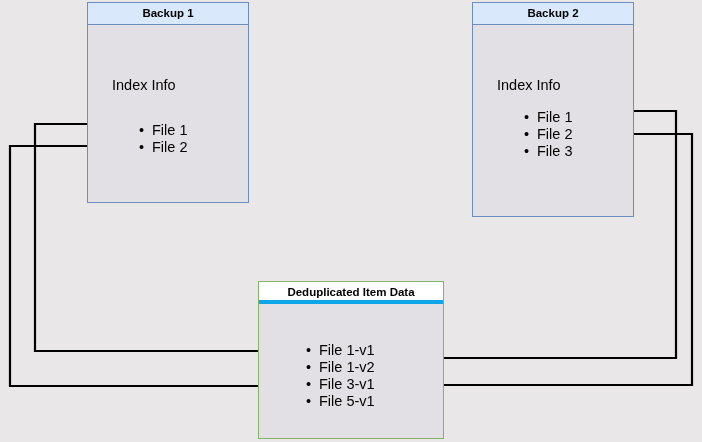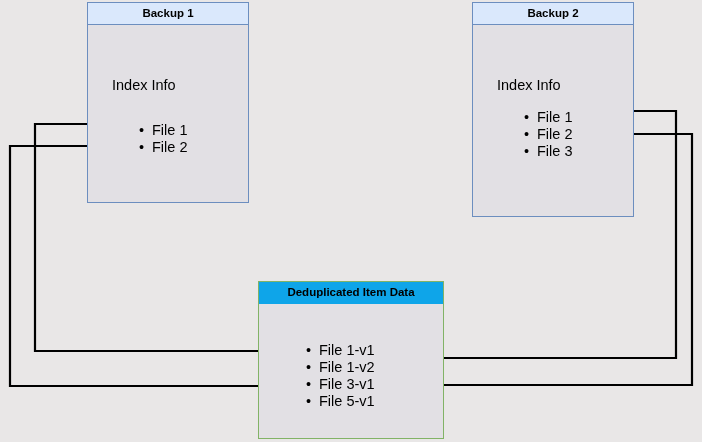--- a/index.html
+++ b/index.html
@@ -42,22 +42,22 @@
     height: 22px;
     line-height: 21px;
     text-align: center;
     font-size: 11.5px;
     font-weight: bold;
     color: #000000;
     background: #dae8fc;
     border-bottom: 1px solid #6c8ebf;
   }
   .box.green .box-title {
-    background: #0ea5e9;
-    border-bottom: 6px solid #0ea5e9;
+    background: #ffffff;
+    border-bottom: 4px solid #0ea5e9;
   }
   .box-body {
     position: relative;
     width: 100%;
     height: calc(100% - 22px);
   }
   .section-label {
     position: absolute;
     font-size: 14.5px;
     color: #000000;

